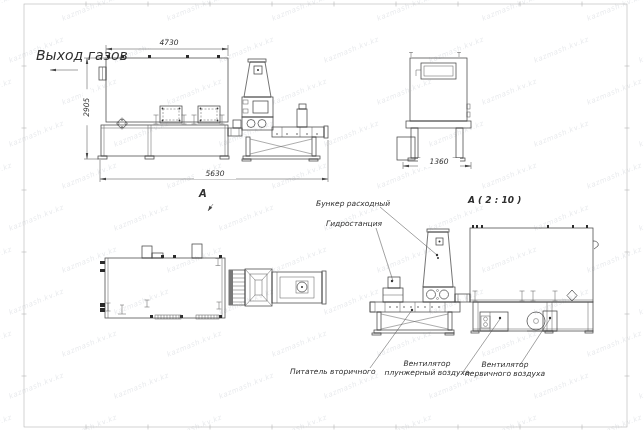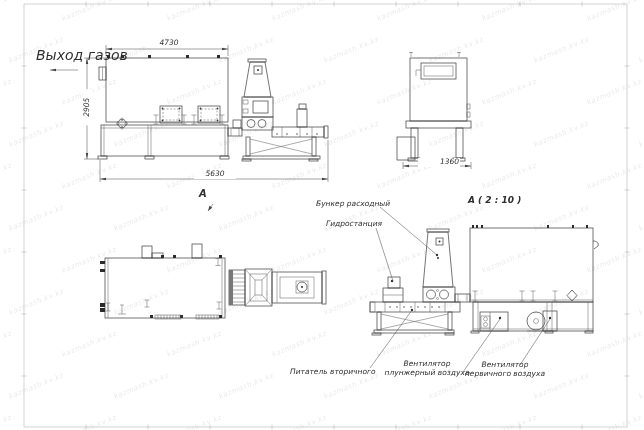--- a/index.html
+++ b/index.html
@@ -389,21 +389,21 @@
         <line class="dim" x1="463" y1="372" x2="500" y2="319"></line>
         <line class="dim" x1="520" y1="365" x2="550" y2="319"></line>
       </g>
     </g>
   </svg>
 
   <div class="lbl" style="left:36px;top:51px;font-size:14px;">Выход газов</div>
   <div class="lbl dimtxt" style="left:149px;top:39px;width:38px;">4730</div>
   <div class="lbl dimtxt" style="left:69px;top:103px;width:34px;transform:rotate(-90deg);">2905</div>
   <div class="lbl dimtxt" style="left:194px;top:170px;width:40px;">5630</div>
-  <div class="lbl dimtxt" style="left:418px;top:158px;width:40px;text-align:right;">1360</div>
+  <div class="lbl dimtxt" style="left:418px;top:158px;width:40px;">1360</div>
   <div class="lbl" style="left:199px;top:190px;font-size:10px;font-weight:600;">А</div>
   <div class="lbl" style="left:468px;top:196px;font-size:9px;font-weight:600;">А ( 2 : 10 )</div>
   <div class="lbl" style="left:316px;top:200px;">Бункер расходный</div>
   <div class="lbl" style="left:326px;top:220px;">Гидростанция</div>
   <div class="lbl" style="left:290px;top:368px;">Питатель вторичного</div>
   <div class="lbl ctr" style="left:384px;top:360px;width:86px;">
     <span>Вентилятор</span><br>
     <span>плунжерный воздуха</span>
   </div>
   <div class="lbl ctr" style="left:462px;top:361px;width:86px;">

